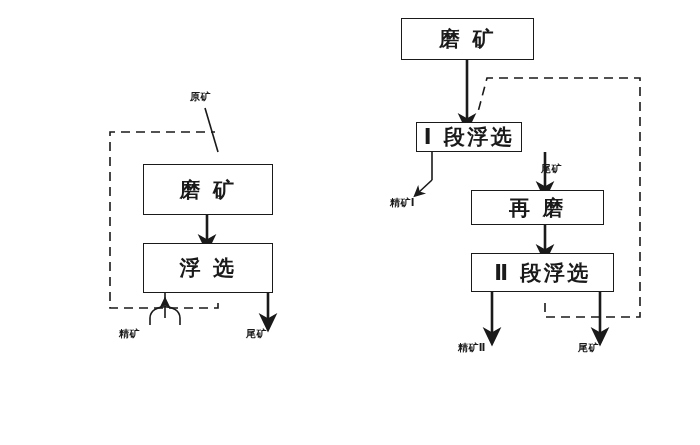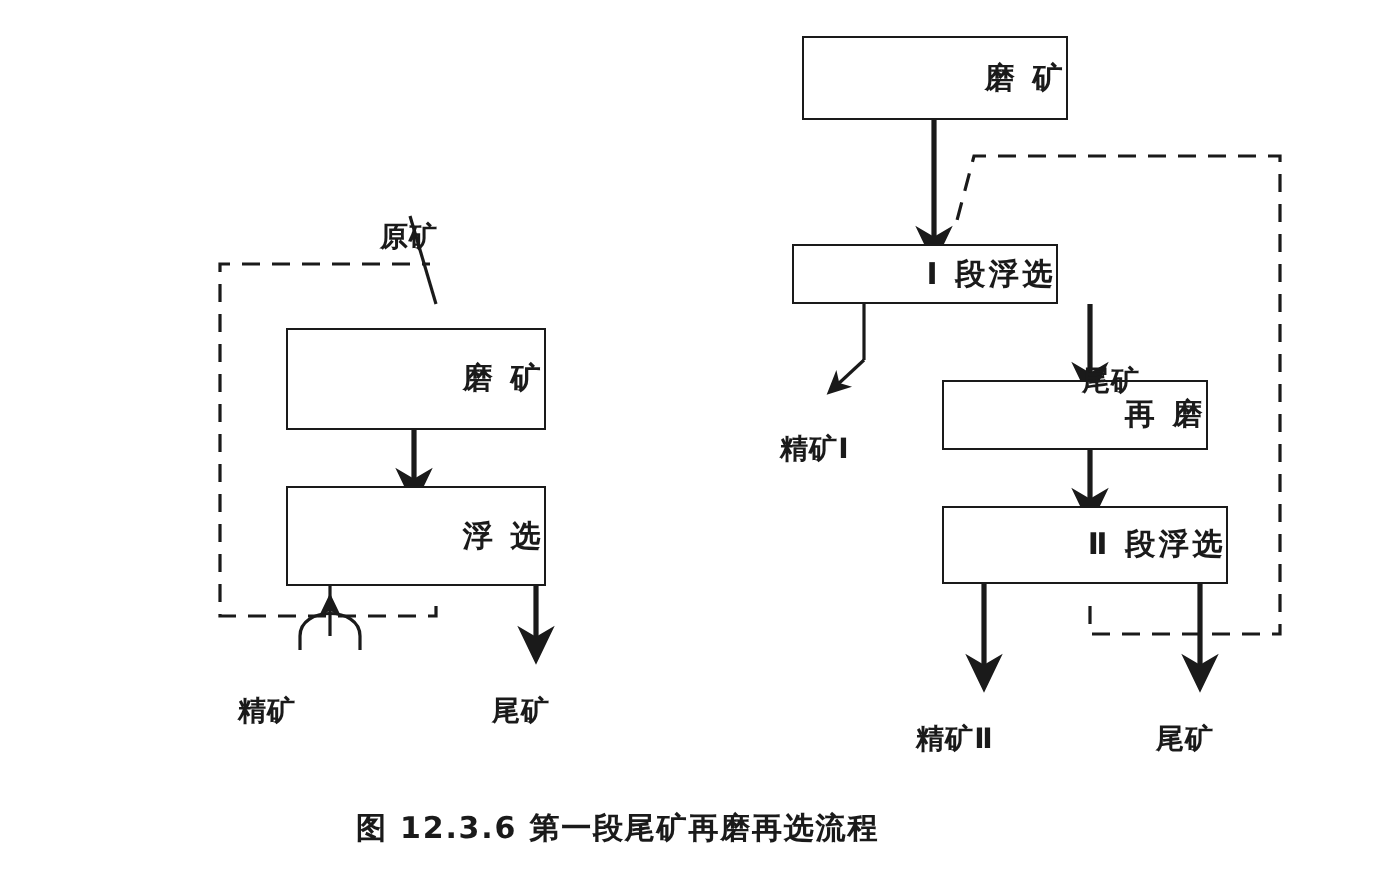--- a/index.html
+++ b/index.html
@@ -15,34 +15,33 @@
     font-family: "DejaVu Sans", "Liberation Sans", sans-serif;
     color: #1a1a1a;
     overflow: hidden;
   }
   .box {
     position: absolute;
     border: 1.5px solid #1a1a1a;
     background: #ffffff;
     display: flex;
     align-items: center;
-    justify-content: flex-end;
-    font-size: 15px;
+    justify-content: center;
+    font-size: 21px;
     font-weight: 700;
     letter-spacing: 0.12em;
     white-space: nowrap;
     box-sizing: border-box;
   }
   .lbl {
     position: absolute;
-    font-size: 14px;
+    font-size: 10px;
     font-weight: 700;
     white-space: nowrap;
     letter-spacing: 0.04em;
-    margin-top: 20px;
   }
   .caption {
     position: absolute;
     font-size: 15px;
     font-weight: 700;
     letter-spacing: 0.06em;
     white-space: nowrap;
   }
   svg.lines {
     position: absolute;
@@ -108,30 +107,29 @@
     <span>浮      选</span>
   </div>
 
   <div class="lbl" style="left:190px; top:90px;">原矿</div>
   <div class="lbl" style="left:119px; top:327px;">精矿</div>
   <div class="lbl" style="left:246px; top:327px;">尾矿</div>
 
   <div class="box" style="left:401px; top:18px; width:133px; height:42px;">
     <span>磨      矿</span>
   </div>
-  <div class="box" style="left:396px; top:122px; width:133px; height:30px;">
+  <div class="box" style="left:416px; top:122px; width:106px; height:30px;">
     <span>Ⅰ 段浮选</span>
   </div>
   <div class="box" style="left:471px; top:253px; width:143px; height:39px;">
     <span>Ⅱ 段浮选</span>
   </div>
   <div class="box" style="left:471px; top:190px; width:133px; height:35px;">
     <span>再      磨</span>
   </div>
 
   <div class="lbl" style="left:390px; top:196px;">精矿Ⅰ</div>
   <div class="lbl" style="left:541px; top:162px;">尾矿</div>
   <div class="lbl" style="left:458px; top:341px;text-align:right;">精矿Ⅱ</div>
   <div class="lbl" style="left:578px; top:341px;">尾矿</div>
 
-  <div class="caption" style="left:178px; top:405px;">图 12.3.6   第一段尾矿再磨再选流程</div>
 
 </div>
 
 </body></html>

